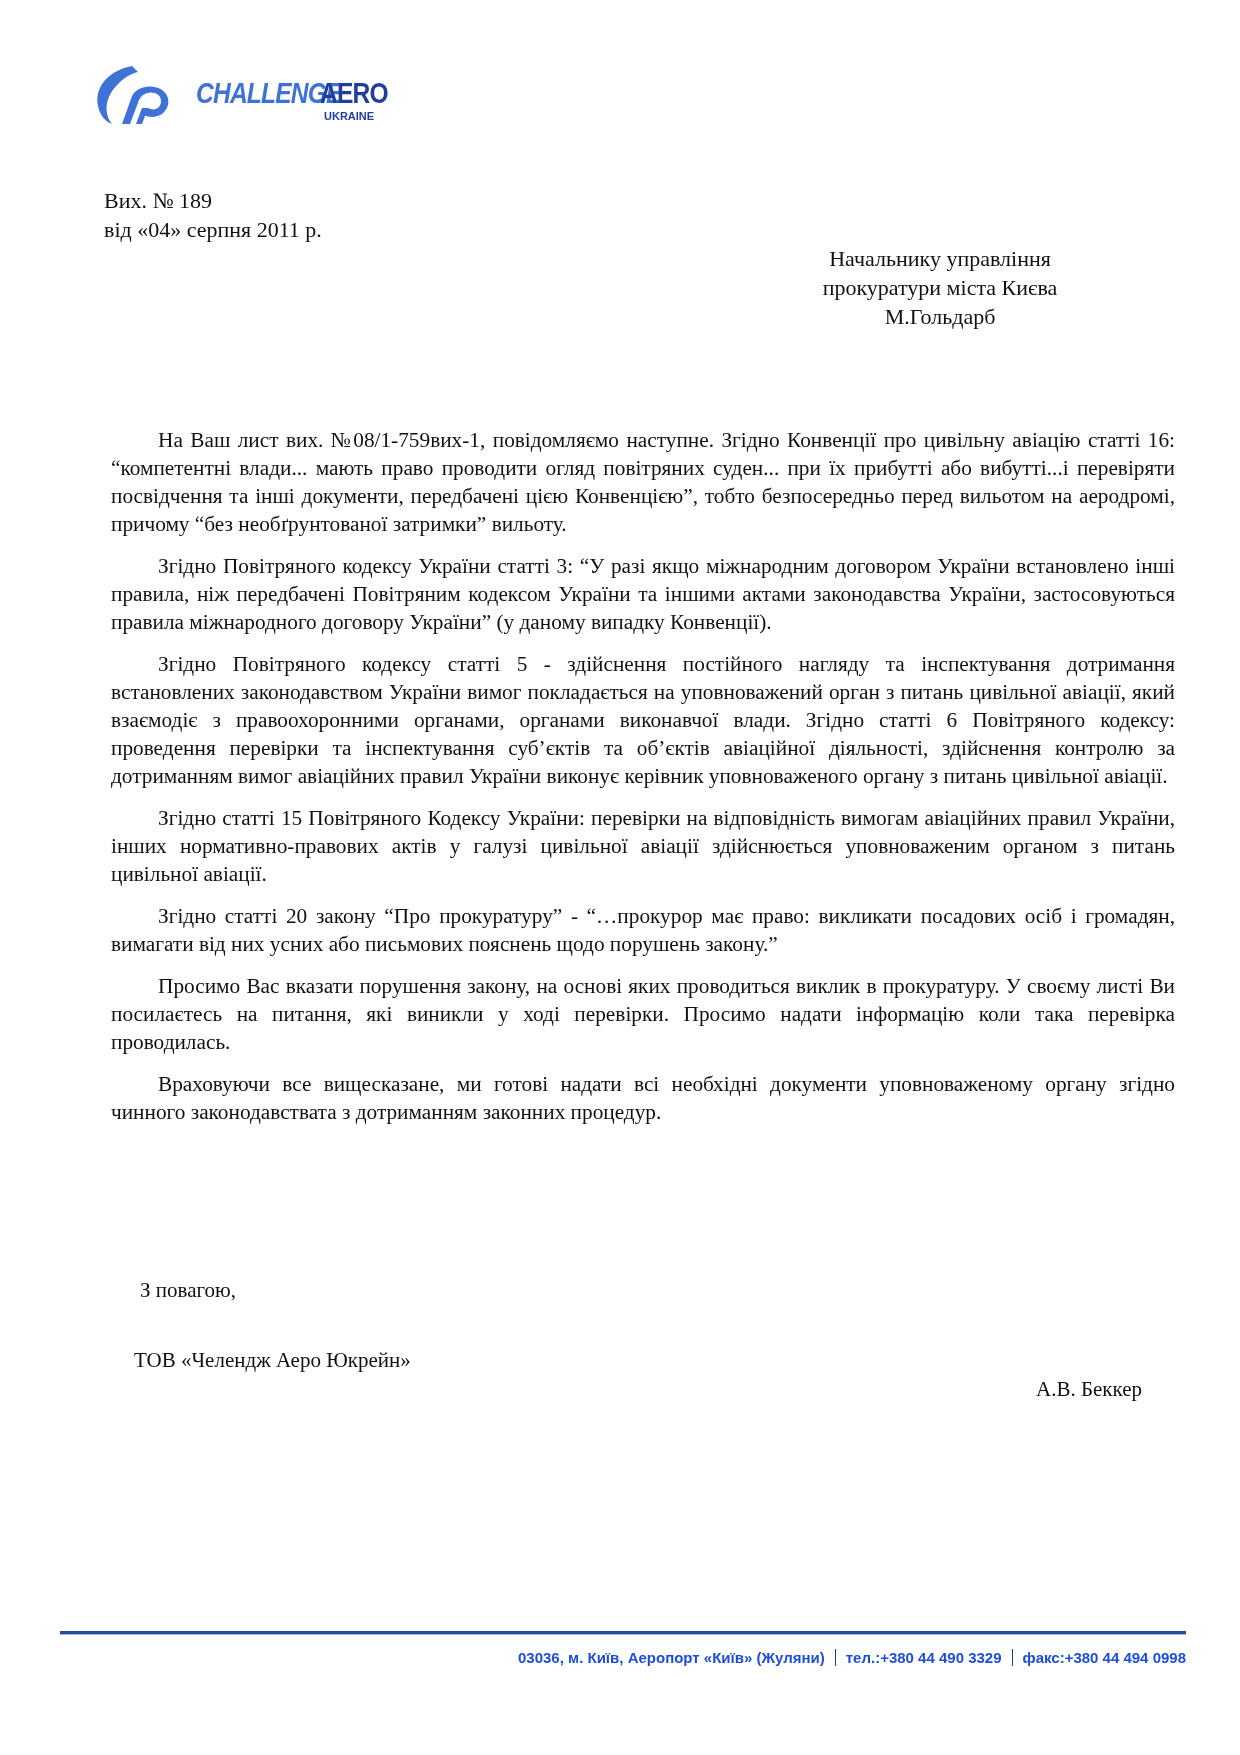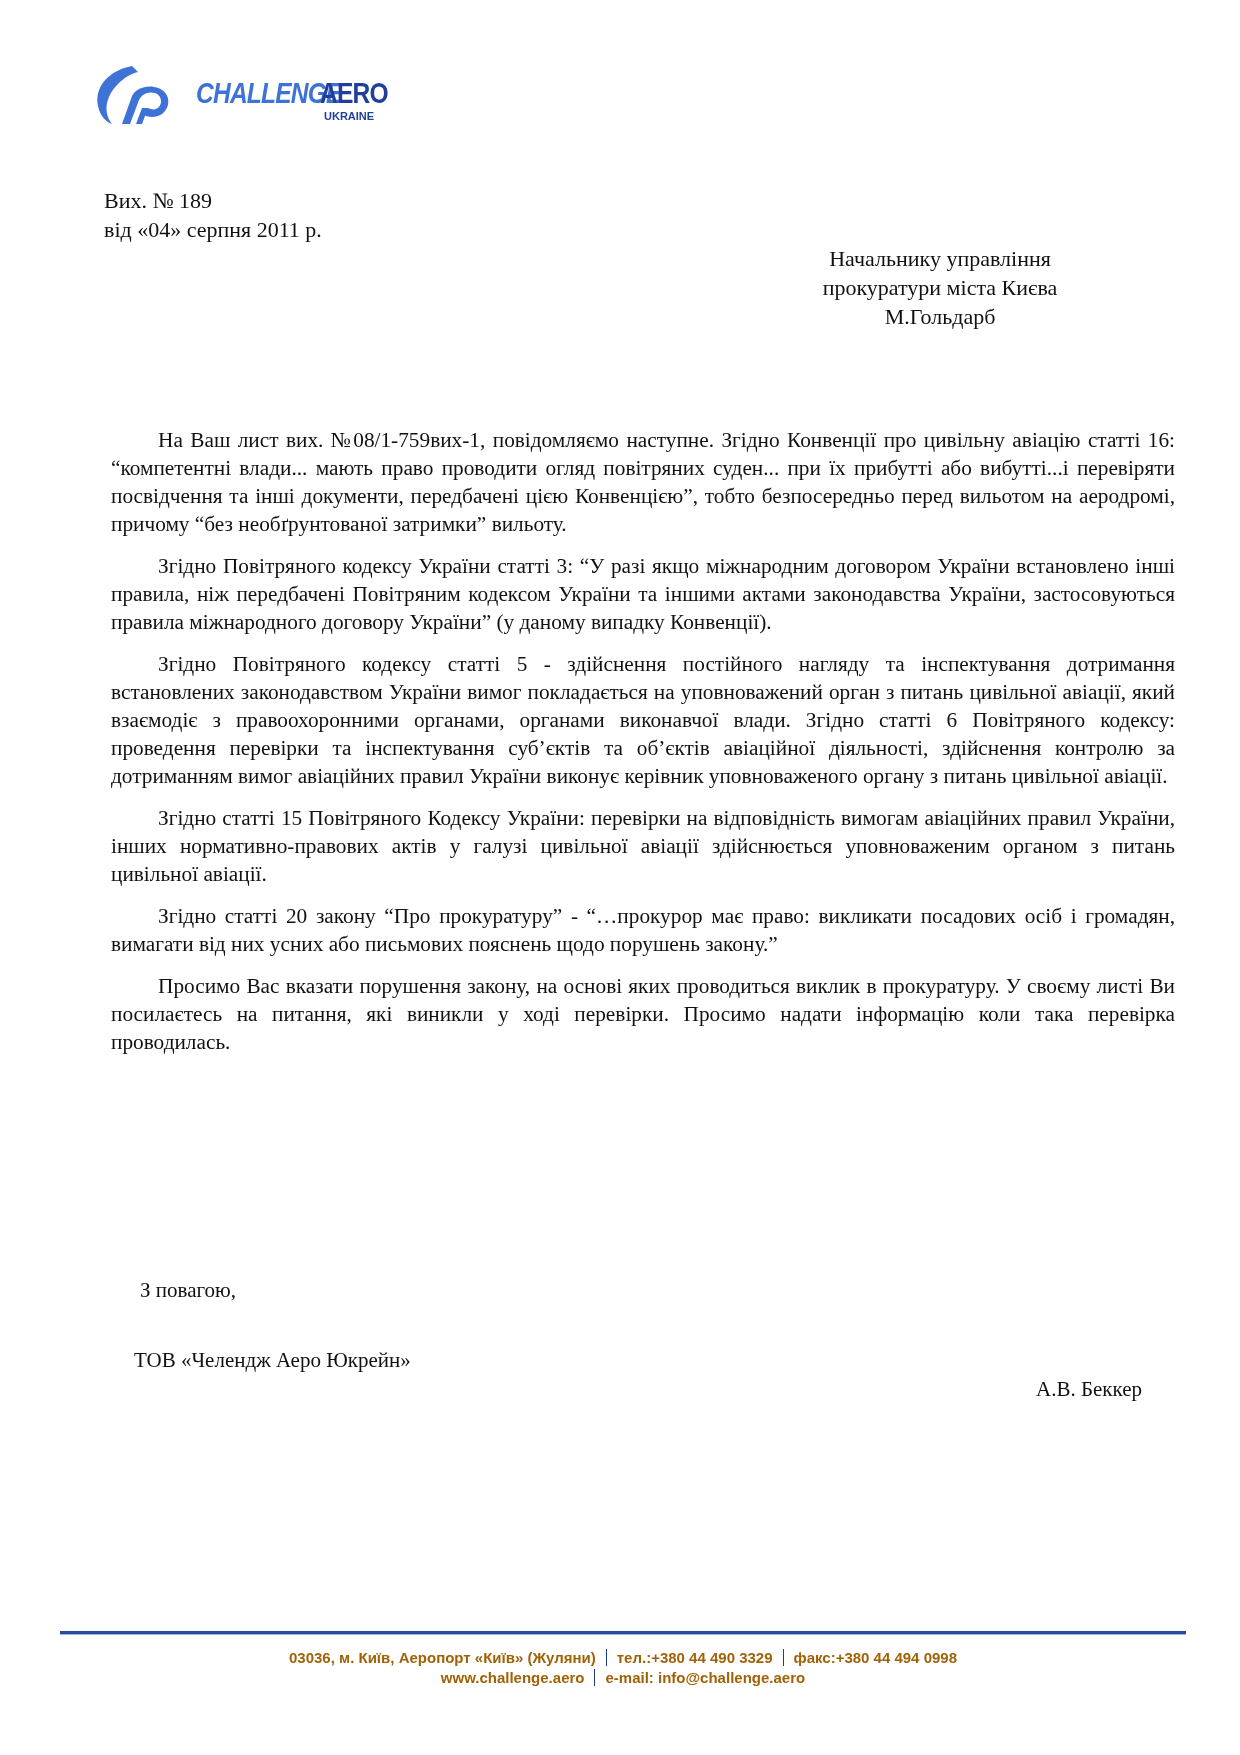--- a/index.html
+++ b/index.html
@@ -14,22 +14,22 @@
   .logo-ukraine{position:absolute;left:232px;top:48px;font-family:"Liberation Sans","DejaVu Sans",sans-serif;
                 font-weight:bold;font-size:11px;color:#1f3f9a;}
   .ref{left:104px;top:186px;font-size:22px;line-height:29px;}
   .addr{left:790px;top:244px;width:300px;text-align:center;font-size:22px;line-height:29px;}
   .body{left:97px;top:412px;width:1092px;font-size:21.3px;line-height:28px;text-align:justify;}
   .body p{margin:14px;text-indent:47px;}
   .closing{left:140px;top:1278px;font-size:21px;}
   .sig{left:134px;top:1346px;width:1000px;font-size:21px;line-height:29px;}
   .sig-name{position:absolute;right:-8px;top:29px;}
   .footer-line{left:60px;top:1631px;width:1126px;height:3px;background:#2a4b9b;border-bottom:1px solid #9fb3dd;}
-  .footer{left:60px;top:1648px;width:1126px;text-align:center;font-family:"Liberation Sans","DejaVu Sans",sans-serif;
-          font-weight:bold;color:#a16207;font-size:15px;line-height:20px;}
+  .footer{left:60px;top:1648px;width:1126px;text-align:right;font-family:"Liberation Sans","DejaVu Sans",sans-serif;
+          font-weight:bold;color:#1d4ed8;font-size:15px;line-height:20px;}
   .sep{display:inline-block;width:1px;height:17px;background:#1f3c8f;margin:0 10px;vertical-align:-3px;}
 </style>
 </head>
 <body>
 
 <div class="abs logo">
   <svg width="100" height="68" viewBox="0 0 100 68" style="position:absolute;left:0;top:0;">
     <path d="M40 4 C18 8 2 24 6 44 C8 54 14 60 20 62 C12 52 12 36 26 22 C32 16 38 12 46 10 Z" fill="#3f72d6"></path>
     <path d="M30 62 L40 34 C44 26 56 22 66 26 C78 30 80 44 70 52 C64 56 56 56 50 52 L56 46 C60 48 64 48 67 45 C71 40 69 33 63 31 C56 29 50 32 47 38 L38 62 Z" fill="#3f72d6"></path>
     <path d="M44 62 L50 46 L56 46 L50 62 Z" fill="#3f72d6"></path>
@@ -50,30 +50,28 @@
   <div>М.Гольдарб</div>
 </div>
 
 <div class="abs body">
   <p>На Ваш лист вих. №08/1-759вих-1, повідомляємо наступне. Згідно Конвенції про цивільну авіацію статті 16: “компетентні влади... мають право проводити огляд повітряних суден... при їх прибутті або вибутті...і перевіряти посвідчення та інші документи, передбачені цією Конвенцією”, тобто безпосередньо перед вильотом на аеродромі, причому “без необґрунтованої затримки” вильоту.</p>
   <p>Згідно Повітряного кодексу України статті 3: “У разі якщо міжнародним договором України встановлено інші правила, ніж передбачені Повітряним кодексом України та іншими актами законодавства України, застосовуються правила міжнародного договору України” (у даному випадку Конвенції).</p>
   <p>Згідно Повітряного кодексу статті 5 - здійснення постійного нагляду та інспектування дотримання встановлених законодавством України вимог покладається на уповноважений орган з питань цивільної авіації, який взаємодіє з правоохоронними органами,  органами виконавчої влади. Згідно статті 6 Повітряного кодексу: проведення перевірки та інспектування суб’єктів та об’єктів авіаційної діяльності, здійснення контролю за дотриманням вимог авіаційних правил України виконує керівник уповноваженого органу з питань цивільної авіації.</p>
   <p>Згідно статті 15 Повітряного Кодексу України: перевірки на відповідність вимогам авіаційних правил України, інших нормативно-правових актів у галузі цивільної авіації здійснюється уповноваженим органом з питань цивільної авіації.</p>
   <p>Згідно статті 20 закону “Про прокуратуру”  - “…прокурор має право: викликати посадових осіб і громадян, вимагати від них усних або письмових пояснень щодо порушень закону.”</p>
   <p>Просимо Вас вказати порушення закону, на основі яких проводиться виклик в прокуратуру. У своєму листі Ви посилаєтесь на питання, які виникли у ході перевірки. Просимо надати інформацію коли така перевірка проводилась.</p>
+  <p>Враховуючи все вищесказане, ми готові надати всі необхідні документи уповноваженому органу згідно чинного законодавствата з дотриманням законних процедур.</p>
 </div>
 
 <div class="abs closing">З повагою,</div>
 
 <div class="abs sig">
   <div>ТОВ «Челендж Аеро Юкрейн»</div>
   <div class="sig-name">А.В. Беккер</div>
 </div>
 
 <div class="abs footer-line"></div>
 <div class="abs footer">
   <div>
     <span>03036, м. Київ, Аеропорт «Київ» (Жуляни)</span><span class="sep"></span><span>тел.:+380 44 490 3329</span><span class="sep"></span><span>факс:+380 44 494 0998</span>
   </div>
-  <div>
-    <span>www.challenge.aero</span><span class="sep"></span><span>e-mail: info@challenge.aero</span>
-  </div>
 </div>
 
 </body></html>

